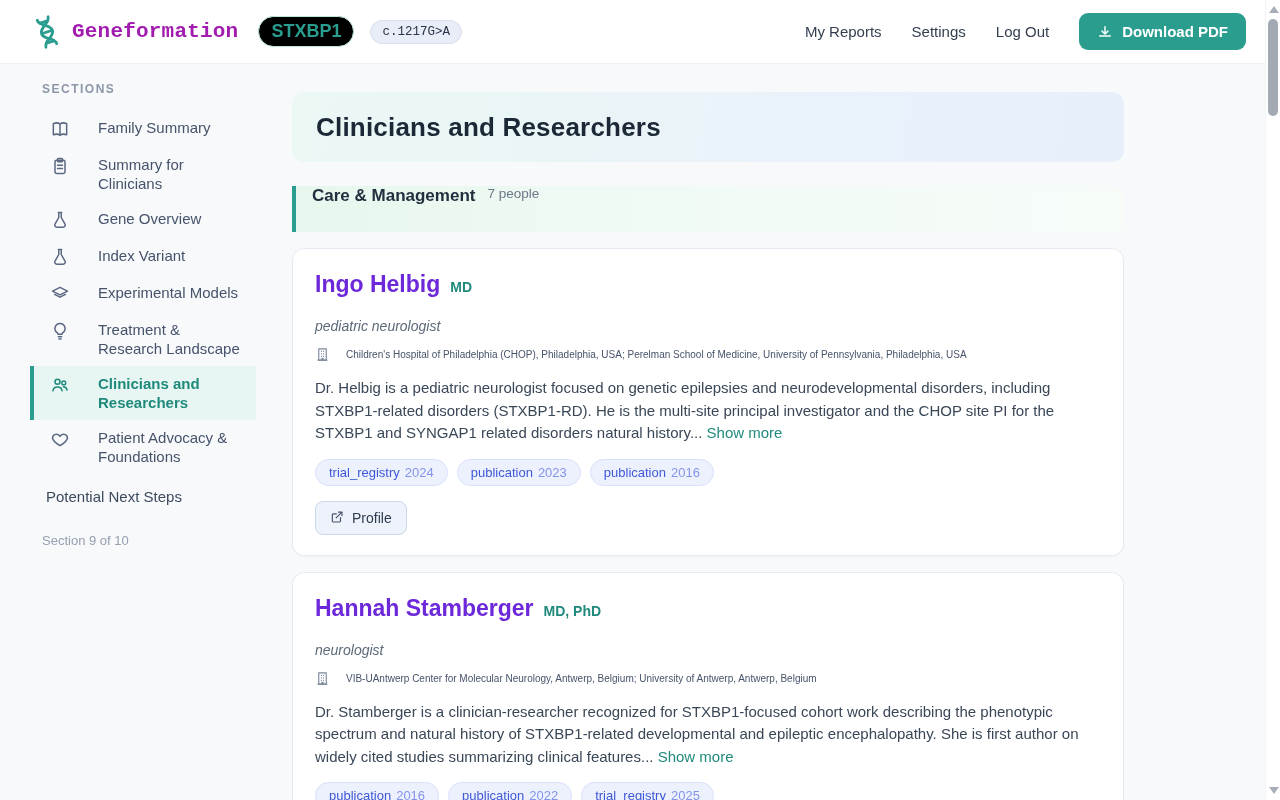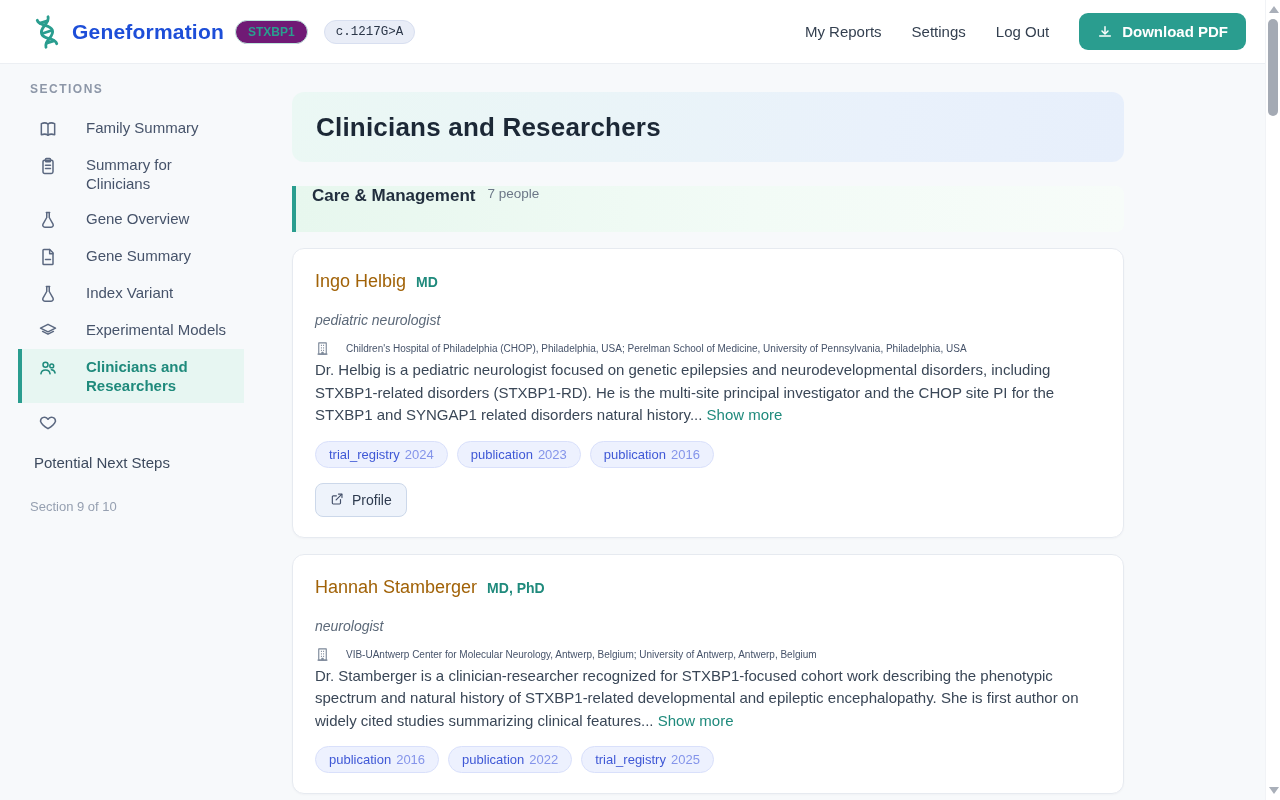--- a/index.html
+++ b/index.html
@@ -5,34 +5,34 @@
   * { margin:0; padding:0; box-sizing:border-box; }
   html,body { width:1280px; height:800px; overflow:hidden; background:#f7f9fb;
               font-family:"Liberation Sans", sans-serif; }
 
   
   .header { position:fixed; top:0; left:0; width:1280px; height:64px; background:#ffffff;
             border-bottom:1px solid #eceff3; display:flex; align-items:center;
             padding:0 34px 0 30px; z-index:5; }
   .brand-wrap { display:flex; align-items:center; gap:8px; }
   .dna-icon { width:34px; height:34px; transform:rotate(-18deg); }
-  .brand { font-size:21px; font-weight:bold; color:#1d4ed8; letter-spacing:.2px; margin-right:3px;}
-  .badge-gene { font-size:12px; font-weight:bold; color:#2a9d8f; background:#701a75;
+  .brand { font-size:21px; font-weight:bold; color:#a21caf; letter-spacing:.2px; margin-right:12px;font-family:Liberation Mono, monospace;}
+  .badge-gene { font-size:18px; font-weight:bold; color:#2a9d8f; background:#000000;
                 border:1px solid #bfe8dd; border-radius:999px; padding:4px 12px; }
   .badge-variant { font-family:"Liberation Mono", monospace; font-size:12.5px; color:#2b3648;
                    background:#e9edf7; border:1px solid #d8dff0; border-radius:999px;
                    padding:4px 11px; margin-left:8px; }
   .header-spacer { flex:1; }
   .nav-link { font-size:15px; color:#333f4f; margin-left:30px; cursor:pointer; }
   .btn-download { margin-left:30px; display:flex; align-items:center; gap:9px; background:#2a9d8f;
                   color:#fff; font-size:15px; font-weight:bold; border:none; border-radius:9px;
                   padding:10px 18px; cursor:pointer; }
 
   
-  .sidebar { position:fixed; top:64px; left:0; width:290px; bottom:0; padding-top:18px; }
+  .sidebar { position:fixed; top:64px; left:12px; width:290px; bottom:0; padding-top:18px; }
   .sections-label { font-size:12px; font-weight:bold; letter-spacing:1.5px; color:#8d97a8;
                     margin:0 0 14px 30px; }
   .nav-item { display:flex; align-items:flex-start; gap:28px; margin-left:18px; width:226px;
               padding:8px 10px 8px 16px; border-left:4px solid transparent; cursor:pointer; }
   .nav-item .sicon { width:20px; height:20px; flex:0 0 20px; margin-top:1px; }
   .nav-item .slabel { font-size:15px; line-height:19px; color:#46536a; max-width:160px; }
   .nav-item.active { background:#e7f6f2; border-left:4px solid #2a9d8f; }
   .nav-item.active .slabel { color:#1f8a7c; font-weight:bold; }
   .sicon svg { stroke:#5b6880; }
   .nav-item.active .sicon svg { stroke:#1f8a7c; }
@@ -46,27 +46,27 @@
   .page-title { font-size:26px; font-weight:800; color:#1c2836; letter-spacing:.2px; }
   .group-header { margin-top:24px; height:46px; display:flex; gap:12px;
                   border-left:4px solid #2a9d8f; border-radius:0 8px 8px 0; padding-left:16px;
                   background:linear-gradient(90deg,#e7f7ee 0%,#f2fbf6 55%,#f7fcf9 100%); }
   .group-title { font-size:17px; font-weight:bold; color:#222f3e; }
   .group-count { font-size:13.5px; color:#6c7787; }
 
   .card { background:#fff; border:1px solid #e6eaf0; border-radius:12px; padding:22px 22px 20px;
           margin-top:16px; box-shadow:0 1px 2px rgba(20,30,50,.03); }
   .person-row { display:flex; align-items:baseline; gap:10px; }
-  .person-name { font-size:18px; font-weight:normal; color:#a16207; }
+  .person-name { font-size:23px; font-weight:bold; color:#6d28d9; }
   .person-cred { font-size:14px; font-weight:bold; color:#1f8a7c; }
   .person-role { font-size:14px; font-style:italic; color:#5c6979; margin-top:20px; }
   .affil-row { display:flex; gap:16px; margin-top:11px; font-size:10px; color:#46536a;
                line-height:20px; }
   .affil-row .bicon { flex:0 0 15px; margin-top:2px; }
-  .bio { font-size:15px; color:#3a4757; line-height:22.5px; }
+  .bio { margin-top:12px; font-size:15px; color:#3a4757; line-height:22.5px; }
   .show-more { color:#1f8a7c; cursor:pointer; }
   .tags-row { display:flex; gap:9px; margin-top:14px; }
   .tag { display:inline-flex; gap:5px; align-items:center; background:#edf1fe; border:1px solid #d9e0fb;
          border-radius:999px; padding:5px 13px; font-size:13px; cursor:default; }
   .tag .t-type { color:#3f58d6; }
   .tag .t-year { color:#8494ea; }
   .btn-profile { margin-top:15px; display:inline-flex; gap:8px;
                  background:#eef3fb; border:1px solid #ccd8ea; border-radius:8px;
                  padding:8px 14px; font-size:14px; color:#2e3b4f; cursor:pointer; }
 
@@ -141,69 +141,69 @@
 
   <div class="nav-item">
     <span class="sicon">
       <svg viewBox="0 0 24 24" width="20" height="20" fill="none" stroke-width="1.8" stroke-linecap="round" stroke-linejoin="round">
         <path d="M10 3h4M10.5 3v6l-4.5 8a2.5 2.5 0 0 0 2.2 3.7h7.6A2.5 2.5 0 0 0 18 17l-4.5-8V3"></path>
       </svg>
     </span>
     <span class="slabel">Gene Overview</span>
   </div>
 
-  <div class="nav-item">
-    <span class="sicon">
-      <svg viewBox="0 0 24 24" width="20" height="20" fill="none" stroke-width="1.8" stroke-linecap="round" stroke-linejoin="round">
-        <path d="M7 3h7l4 4v13a1 1 0 0 1-1 1H7a1 1 0 0 1-1-1V4a1 1 0 0 1 1-1Z"></path>
-          <path d="M14 3v5h4"></path>
-          <path d="M9 15h6"></path>
-      </svg>
-    </span>
-    <span class="slabel">Gene Summary</span>
-  </div>
 
   <div class="nav-item">
     <span class="sicon">
       <svg viewBox="0 0 24 24" width="20" height="20" fill="none" stroke-width="1.8" stroke-linecap="round" stroke-linejoin="round">
         <path d="M10 3h4M10.5 3v6l-4.5 8a2.5 2.5 0 0 0 2.2 3.7h7.6A2.5 2.5 0 0 0 18 17l-4.5-8V3"></path>
       </svg>
     </span>
     <span class="slabel">Index Variant</span>
   </div>
 
   <div class="nav-item">
     <span class="sicon">
       <svg viewBox="0 0 24 24" width="20" height="20" fill="none" stroke-width="1.8" stroke-linecap="round" stroke-linejoin="round">
         <path d="M12 4 L21 8.5 L12 13 L3 8.5 Z"></path>
           <path d="M5.5 12.5 L12 15.8 L18.5 12.5"></path>
       </svg>
     </span>
     <span class="slabel">Experimental Models</span>
   </div>
 
+  <div class="nav-item">
+    <span class="sicon">
+      <svg viewBox="0 0 24 24" width="20" height="20" fill="none" stroke-width="1.8" stroke-linecap="round" stroke-linejoin="round">
+        <path d="M12 3a6 6 0 0 0-3.5 10.9c.8.6 1.2 1.4 1.3 2.1h4.4c.1-.7.5-1.5 1.3-2.1A6 6 0 0 0 12 3Z"></path>
+          <path d="M10 19h4M10.8 21.5h2.4"></path>
+      </svg>
+    </span>
+    <span class="slabel">Treatment &amp; Research Landscape</span>
+  </div>
 
   <div class="nav-item active">
     <span class="sicon">
       <svg viewBox="0 0 24 24" width="20" height="20" fill="none" stroke-width="1.8" stroke-linecap="round" stroke-linejoin="round">
         <circle cx="9" cy="8" r="3"></circle>
           <path d="M3.5 19c.5-3 2.6-4.5 5.5-4.5S14 16 14.5 19"></path>
           <circle cx="16.5" cy="9.5" r="2.3"></circle>
           <path d="M16 14.2c2.4.1 4 1.4 4.5 3.8"></path>
       </svg>
     </span>
     <span class="slabel">Clinicians and Researchers</span>
   </div>
 
   <div class="nav-item">
     <span class="sicon">
       <svg viewBox="0 0 24 24" width="20" height="20" fill="none" stroke-width="1.8" stroke-linecap="round" stroke-linejoin="round">
         <path d="M12 20s-7.5-4.6-9-9a4.8 4.8 0 0 1 9-2.2A4.8 4.8 0 0 1 21 11c-1.5 4.4-9 9-9 9Z"></path>
       </svg>
     </span>
+    <span class="slabel">Patient Advocacy &amp; Foundations</span>
   </div>
 
   <div class="next-steps">Potential Next Steps</div>
   <div class="section-progress">Section 9 of 10</div>
 </div>
 
 <div class="main">
 
   <div class="banner">
     <div class="page-title">Clinicians and Researchers</div>

